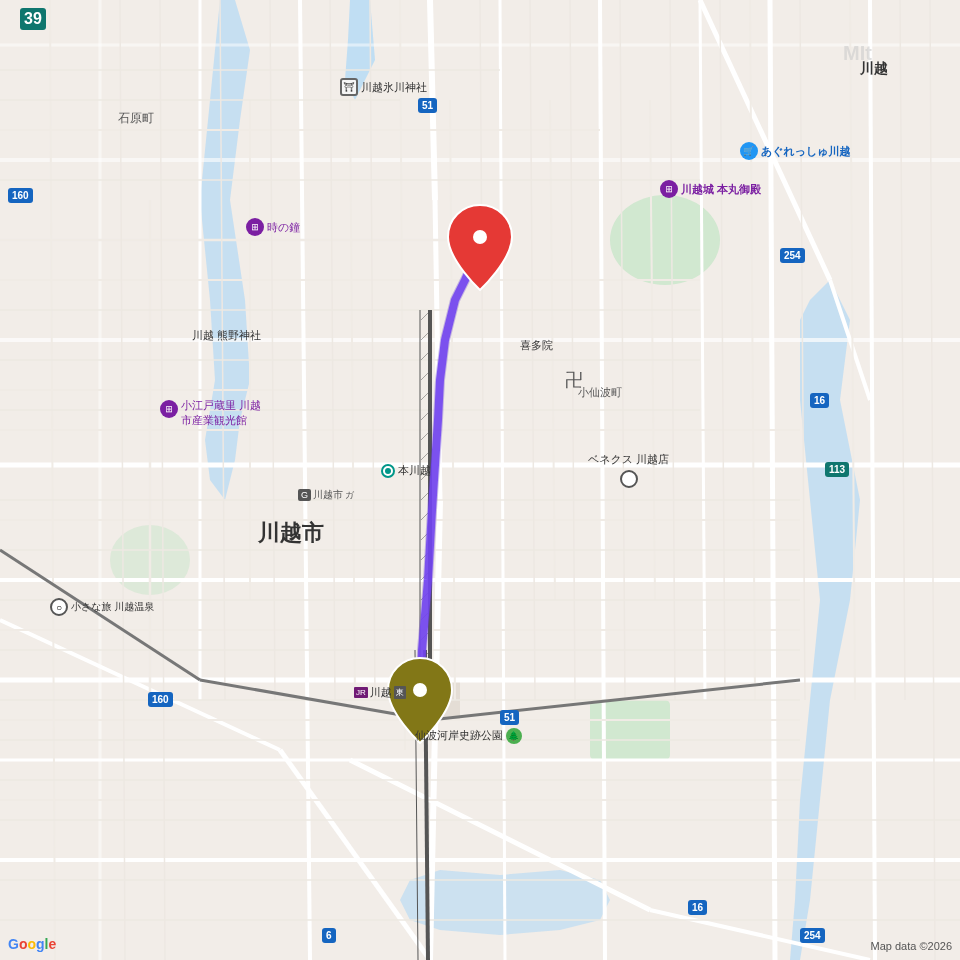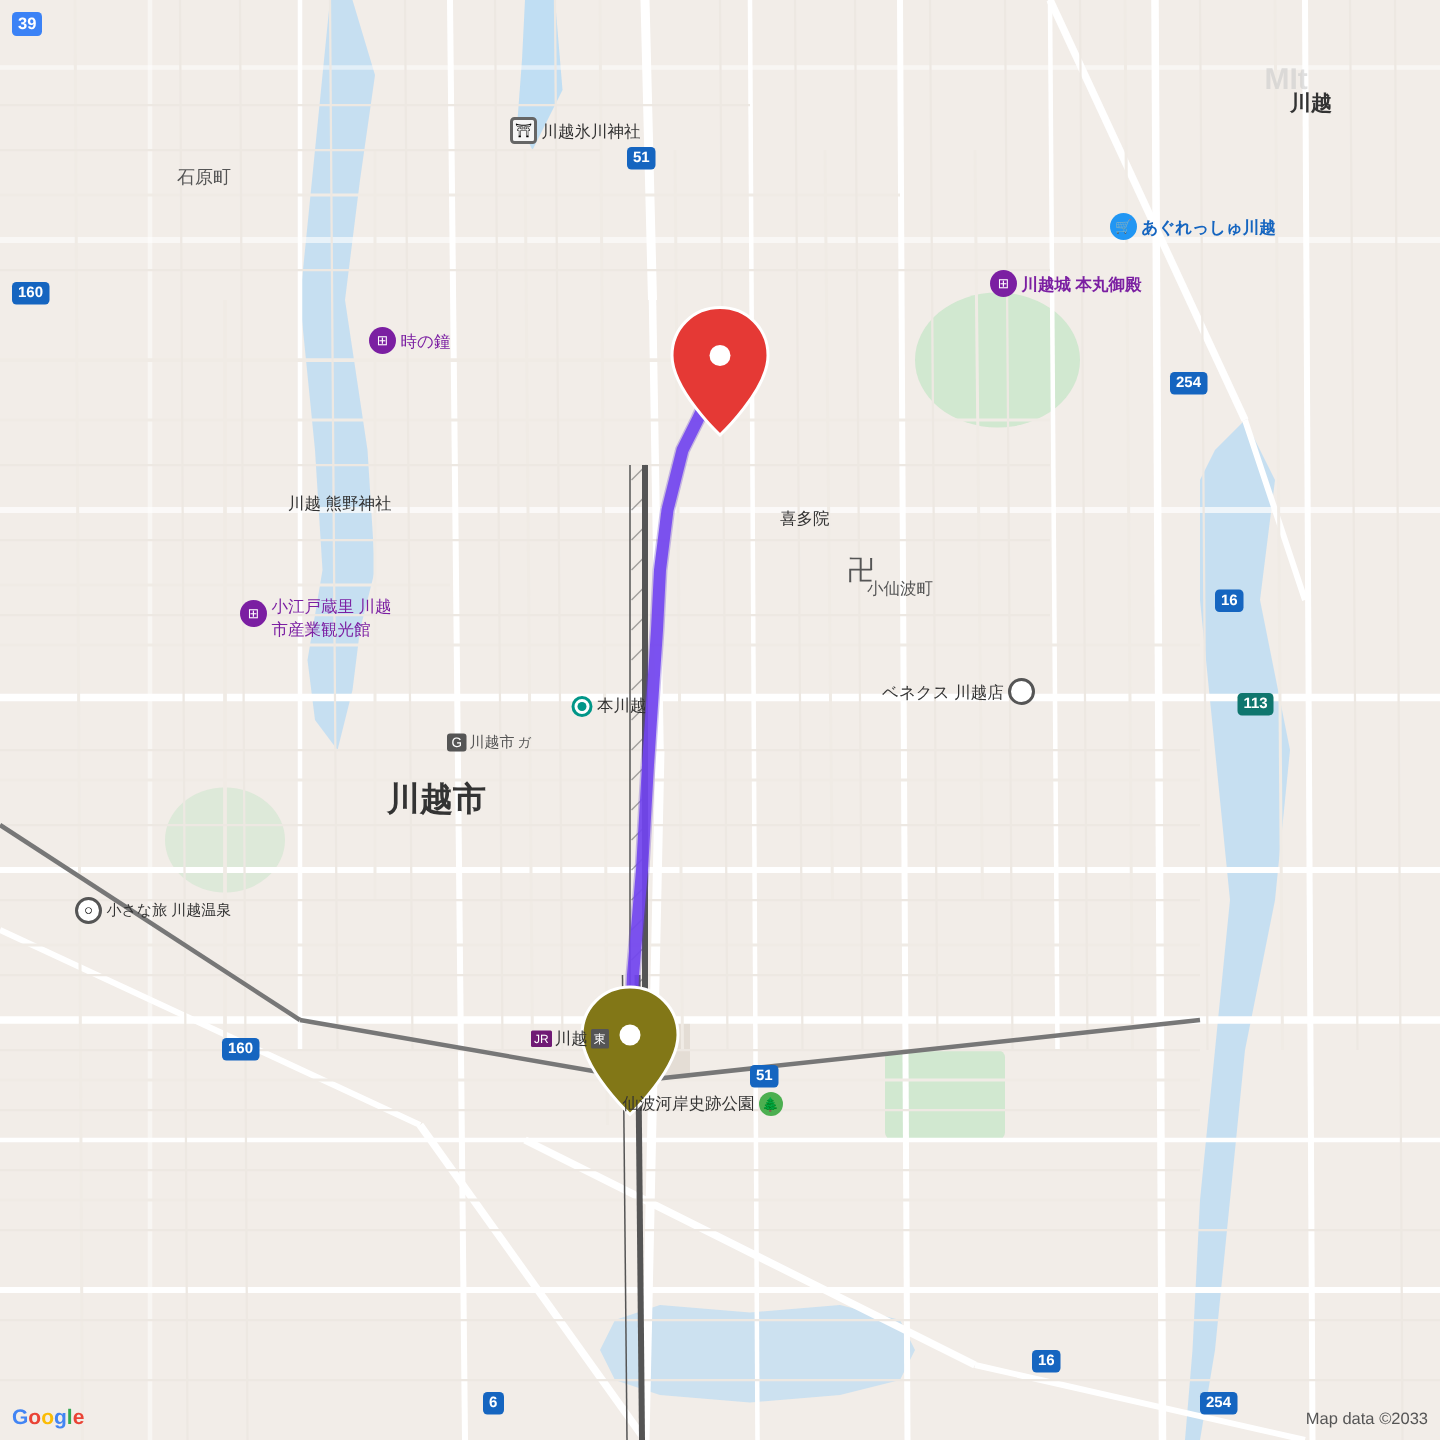--- a/index.html
+++ b/index.html
@@ -232,21 +232,21 @@
   </div>
 
   <div style="position:absolute; left:520px; top:338px; display:flex; align-items:center; gap:3px;">
     <div style="font-size:11px; color:#333; white-space:nowrap;">喜多院</div>
   </div>
 
   <div style="position:absolute; left:565px; top:368px; font-size:18px; color:#555;">卍</div>
 
   <div style="position:absolute; left:578px; top:385px; font-size:11px; color:#555;">小仙波町</div>
 
-  <div style="position:absolute; left:588px; top:452px; display:flex; align-items:center; gap:3px;">
+  <div style="position:absolute; left:588px; top:452px; display:flex; align-items:center; gap:3px;flex-direction:column;">
     <div style="font-size:11px; color:#333; white-space:nowrap;">ベネクス 川越店</div>
     <div style="width:18px; height:18px; border-radius:50%; border: 2px solid #555; background:white;"></div>
   </div>
 
   <div style="position:absolute; left:336px; top:463px; display:flex; align-items:center; gap:3px;padding-left:45px;">
     <div style="background:white; border:2px solid #009688; border-radius:50%; width:14px; height:14px; display:flex; align-items:center; justify-content:center;">
       <div style="width:6px; height:6px; background:#009688; border-radius:50%;"></div>
     </div>
     <div style="font-size:11px; color:#333;">本川越</div>
   </div>
@@ -274,21 +274,21 @@
     <div style="font-size:11px; color:#333; white-space:nowrap;">仙波河岸史跡公園</div>
     <div style="background:#4caf50; width:16px; height:16px; border-radius:50%; display:flex; align-items:center; justify-content:center; font-size:9px; color:white;">🌲</div>
   </div>
 
   <div style="position:absolute; left:118px; top:110px; font-size:12px; color:#555;">石原町</div>
 
   <div style="position:absolute; left:860px; top:60px; font-size:14px; color:#333; font-weight:bold;">川越</div>
 
   <div style="position:absolute; left:843px; top:42px; font-size:20px; color:#ccc; font-weight:bold; opacity:0.6;">MIt</div>
 
-  <div style="position:absolute; left:8px; top:8px; background:#3b82f6; color:white; border-radius:3px; padding:2px 4px; font-size:11px; font-weight:bold;">39</div>
+  <div style="position:absolute; left:20px; top:8px; background:#0f766e; color:white; border-radius:3px; padding:2px 4px; font-size:16px; font-weight:bold;">39</div>
 
   <div style="position:absolute; left:8px; top:188px; background:#1565C0; color:white; border-radius:3px; padding:2px 4px; font-size:10px; font-weight:bold;">160</div>
 
   <div style="position:absolute; left:418px; top:98px; background:#1565C0; color:white; border-radius:3px; padding:2px 4px; font-size:10px; font-weight:bold;">51</div>
 
   <div style="position:absolute; left:780px; top:248px; background:#1565C0; color:white; border-radius:3px; padding:2px 4px; font-size:10px; font-weight:bold;">254</div>
 
   <div style="position:absolute; left:810px; top:393px; background:#1565C0; color:white; border-radius:3px; padding:2px 4px; font-size:10px; font-weight:bold;">16</div>
 
   <div style="position:absolute; left:825px; top:462px; background:#0f766e; color:white; border-radius:3px; padding:2px 4px; font-size:10px; font-weight:bold;">113</div>
@@ -300,15 +300,15 @@
   <div style="position:absolute; left:688px; top:900px; background:#1565C0; color:white; border-radius:3px; padding:2px 4px; font-size:10px; font-weight:bold;">16</div>
 
   <div style="position:absolute; left:322px; top:928px; background:#1565C0; color:white; border-radius:3px; padding:2px 4px; font-size:10px; font-weight:bold;">6</div>
 
   <div style="position:absolute; left:800px; top:928px; background:#1565C0; color:white; border-radius:3px; padding:2px 4px; font-size:10px; font-weight:bold;">254</div>
 
   <div class="google-logo">
     <span class="g">G</span><span class="o1">o</span><span class="o2">o</span><span class="g2">g</span><span class="l">l</span><span class="e">e</span>
   </div>
 
-  <div class="map-data">Map data ©2033</div>
+  <div class="map-data">Map data ©2026</div>
 
 </div>
 
 </body></html>

